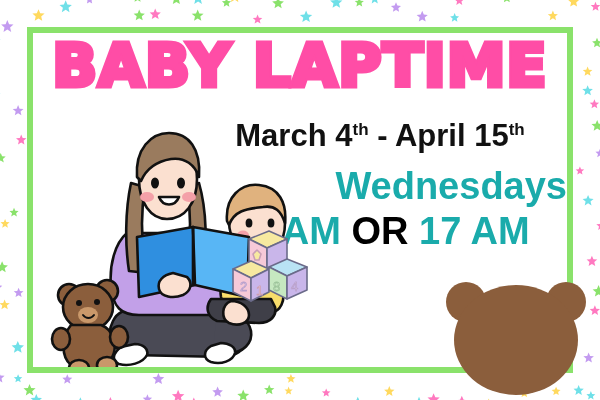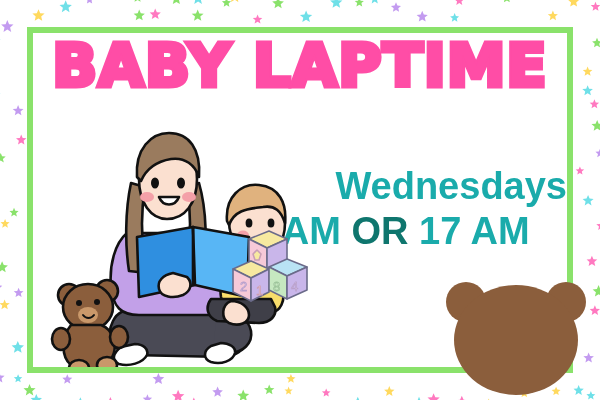--- a/index.html
+++ b/index.html
@@ -41,21 +41,21 @@
     position:absolute;left:160px;top:132px;width:374px;text-align:right;
     font-family:"Liberation Sans", sans-serif;
     font-weight:bold;font-size:38px;line-height:42px;color:#1aabab;white-space:nowrap;
   }
   
   #times{
     position:absolute;left:160px;top:177px;width:374px;text-align:center;
     font-family:"Liberation Sans", sans-serif;
     font-weight:bold;font-size:38px;line-height:42px;color:#1aabab;white-space:nowrap;
   }
-  #times .or{color:#0f766e;}
+  #times .or{color:#000000;}
   
   #illustration{position:absolute;left:2px;top:92px;width:280px;height:242px;}
   
   #badge{position:absolute;left:440px;top:268px;width:152px;height:132px;z-index:5;}
   #badge-text{
     position:absolute;left:0;top:0;width:152px;height:132px;
     display:flex;flex-direction:column;align-items:center;justify-content:center;
     font-family:"Liberation Sans", sans-serif;font-weight:bold;font-size:19px;
     line-height:23px;color:#ffffff;text-align:center;padding-top:14px;box-sizing:border-box;
     pointer-events:none;
@@ -193,20 +193,27 @@
         <path d="M619.2 405.5 L620.9 409.5 L625.2 409.8 L621.9 412.6 L622.9 416.8 L619.2 414.5 L615.6 416.8 L616.6 412.6 L613.3 409.8 L617.6 409.5 Z" fill="#ff79c0"></path>
       </svg>
     </div>
 
   <div id="frame"></div>
 
   <div id="content">
 
     <div id="title">BABY LAPTIME</div>
 
+    <div id="dateline">
+      <span>March</span>
+      <span>4</span><sup>th</sup>
+      <span>-</span>
+      <span>April</span>
+      <span>15</span><sup>th</sup>
+    </div>
 
     <div id="weekday">Wednesdays</div>
 
     <div id="times">
       <span>10 AM</span>
       <span class="or">OR</span>
       <span>17 AM</span>
     </div>
 
     <svg id="illustration" viewBox="0 0 280 242">

